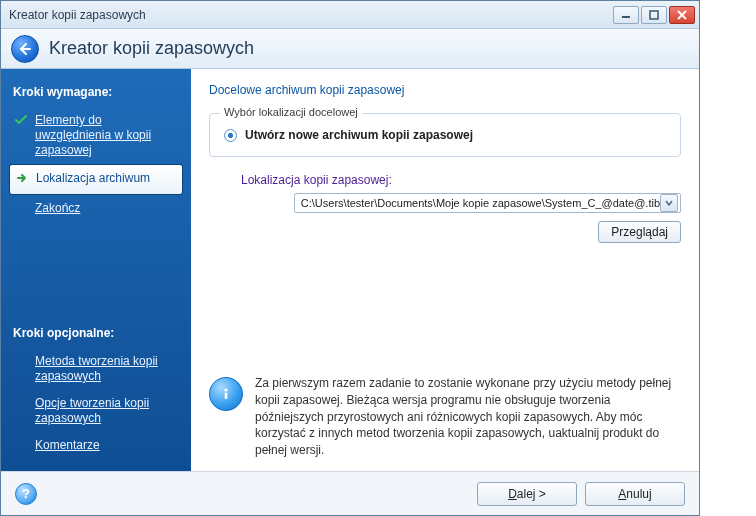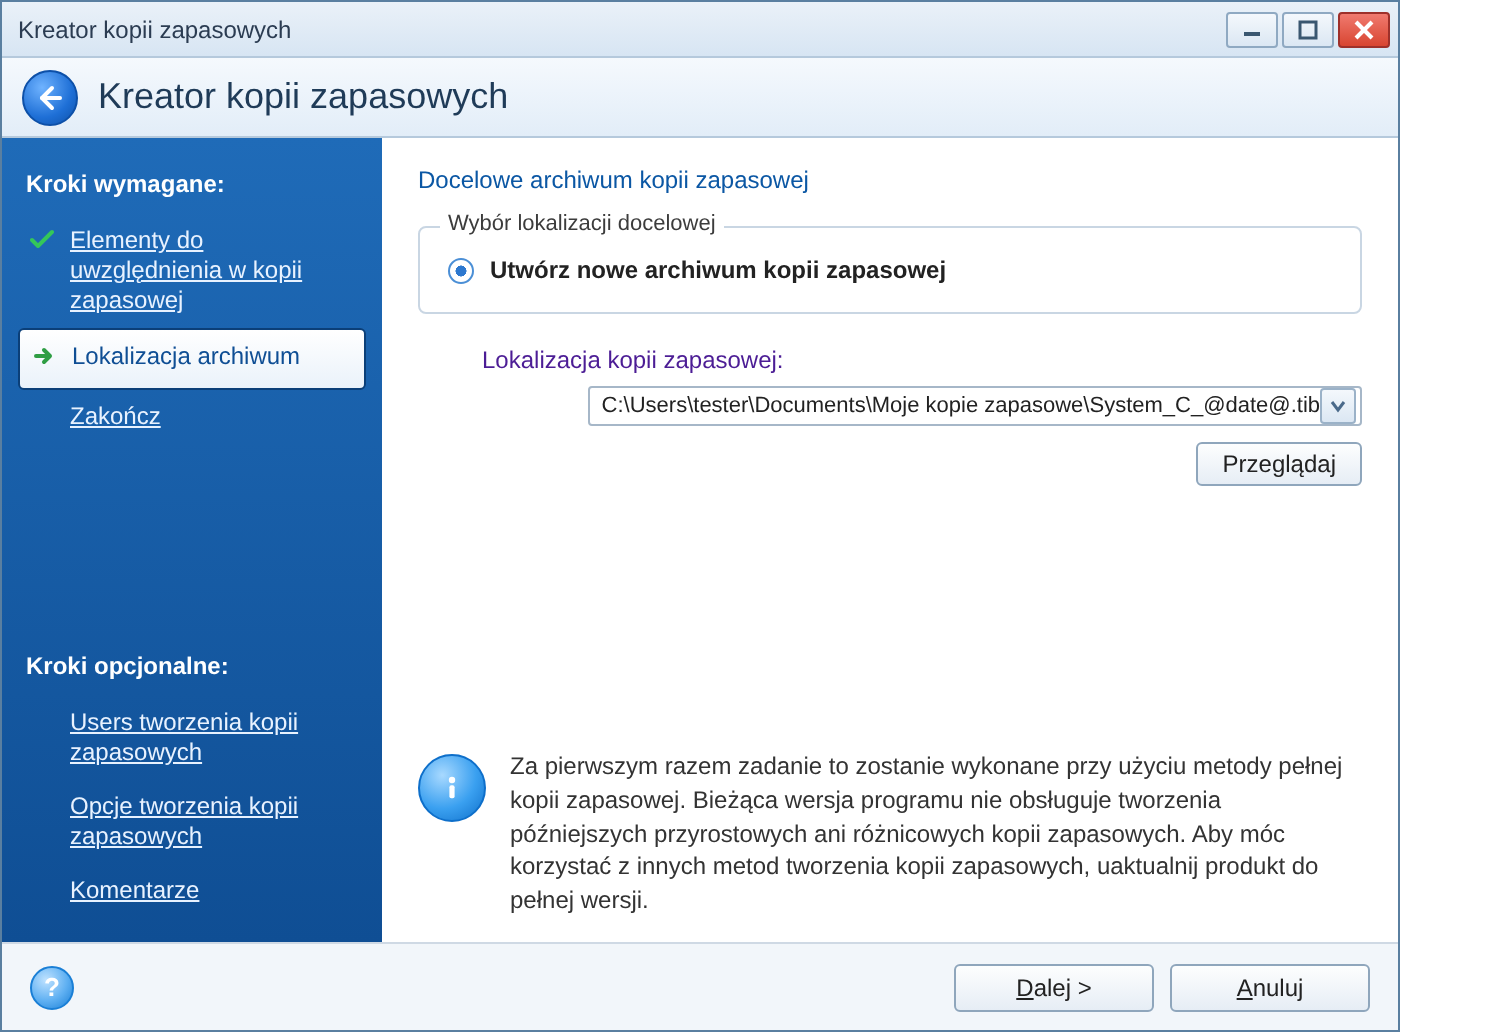--- a/index.html
+++ b/index.html
@@ -271,21 +271,21 @@
         <span class="icon-slot"></span>
         <span>Zakończ</span>
       </div>
 
       <div class="spacer"></div>
 
       <div class="group-title">Kroki opcjonalne:</div>
 
       <div class="step">
         <span class="icon-slot"></span>
-        <span>Users tworzenia kopii zapasowych</span>
+        <span>Metoda tworzenia kopii zapasowych</span>
       </div>
       <div class="step">
         <span class="icon-slot"></span>
         <span>Opcje tworzenia kopii zapasowych</span>
       </div>
       <div class="step">
         <span class="icon-slot"></span>
         <span>Komentarze</span>
       </div>
     </div>

